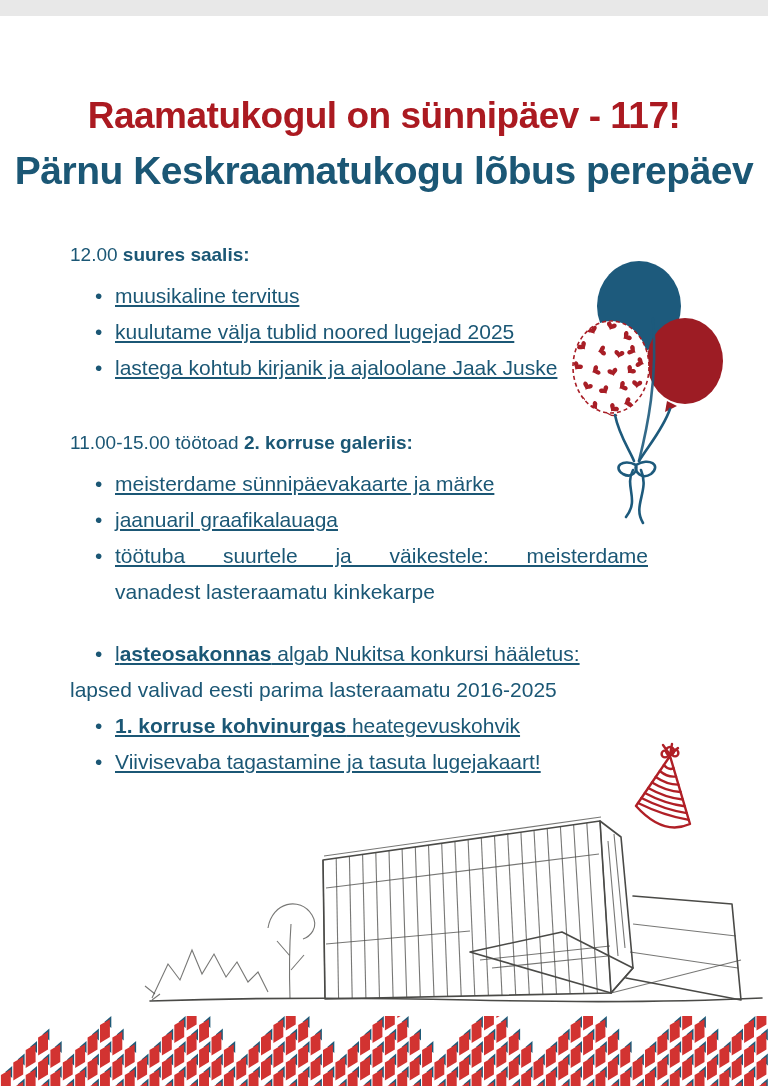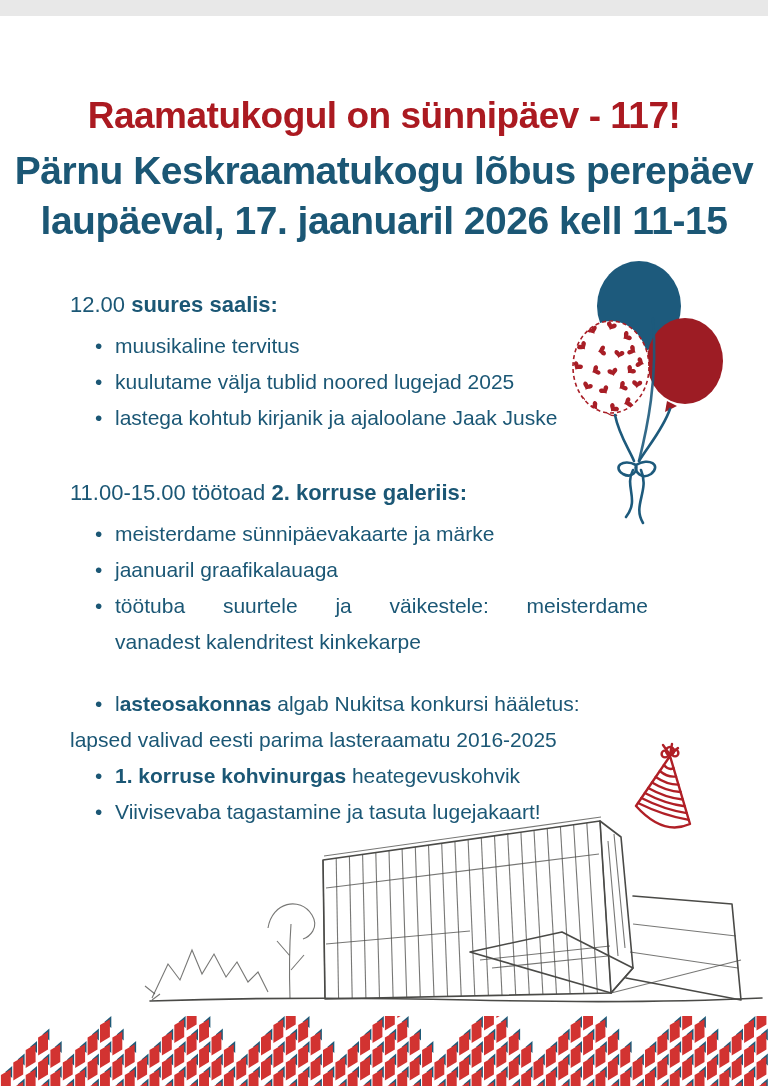--- a/index.html
+++ b/index.html
@@ -12,25 +12,25 @@
     margin:0 0 8px;font-size:37px;font-weight:700;letter-spacing:-0.5px;
     color:var(--title-red);line-height:44px;
   }
   .subtitle{
     font-size:39px;font-weight:700;letter-spacing:-0.5px;
     color:var(--text-teal);line-height:50px;
   }
   .content{margin:44px 120px 0 70px;color:var(--text-teal);}
   .event-section + .event-section{margin-top:42px;}
   .event-section.no-heading{margin-top:26px;}
-  .section-heading{font-size:22px;line-height:30px;margin-bottom:8px;font-weight:400;}
+  .section-heading{font-size:19px;line-height:30px;margin-bottom:8px;font-weight:400;}
   .section-heading .b,.bullet-item .b{font-weight:700;}
   .bullet-item{position:relative;padding-left:45px;font-size:21px;line-height:36px;}
   .bullet{position:absolute;left:25px;top:0;}
-  .item-text{display:block;}
+  .item-text{display:block;text-decoration:underline;}
   .item-text.justify{text-align:justify;text-align-last:justify;}
   .continuation{display:block;}
   .continuation.outdent{margin-left:-45px;}
   
   .balloons-svg{position:absolute;left:563px;top:243px;}
   .hat-svg{position:absolute;left:626px;top:726px;}
   .building-svg{position:absolute;left:140px;top:780px;}
   .pattern-svg{position:absolute;left:0;bottom:0;}
   .sk{stroke:var(--sketch-gray);stroke-width:1.6;fill:none;stroke-linecap:round;stroke-linejoin:round;}
   .sk2{stroke:var(--sketch-gray);stroke-width:1.1;fill:none;opacity:.75;}
@@ -41,21 +41,20 @@
   .heart{fill:var(--heart-red);}
 </style>
 </head>
 <body>
 
 <div class="poster">
 
   <header>
     <h1 class="title">Raamatukogul on sünnipäev - 117!</h1>
     <div class="subtitle">Pärnu Keskraamatukogu lõbus perepäev</div>
-    <div class="subtitle">laupäeval, 17. jaanuaril 2026 kell 11-15</div>
   </header>
 
   <main id="content" class="content">
       <section class="event-section">
         <div class="section-heading"><span>12.00 </span><span class="b">suures saalis:</span></div>
         <div class="bullet-item">
           <span class="bullet">•</span>
           <span class="item-text"><span>muusikaline tervitus</span></span>
         </div>
         <div class="bullet-item">
@@ -73,21 +72,21 @@
           <span class="bullet">•</span>
           <span class="item-text"><span>meisterdame sünnipäevakaarte ja märke</span></span>
         </div>
         <div class="bullet-item">
           <span class="bullet">•</span>
           <span class="item-text"><span>jaanuaril graafikalauaga</span></span>
         </div>
         <div class="bullet-item">
           <span class="bullet">•</span>
           <span class="item-text justify"><span>töötuba suurtele ja väikestele: meisterdame</span></span>
-          <span class="continuation">vanadest kalendritest kinkekarpe</span>
+          <span class="continuation">vanadest lasteraamatu kinkekarpe</span>
         </div>
       </section>
       <section class="event-section no-heading">
         <div class="bullet-item">
           <span class="bullet">•</span>
           <span class="item-text"><span>l</span><span class="b">asteosakonnas</span><span> algab Nukitsa konkursi hääletus:</span></span>
           <span class="continuation outdent">lapsed valivad eesti parima lasteraamatu 2016-2025</span>
         </div>
         <div class="bullet-item">
           <span class="bullet">•</span>

